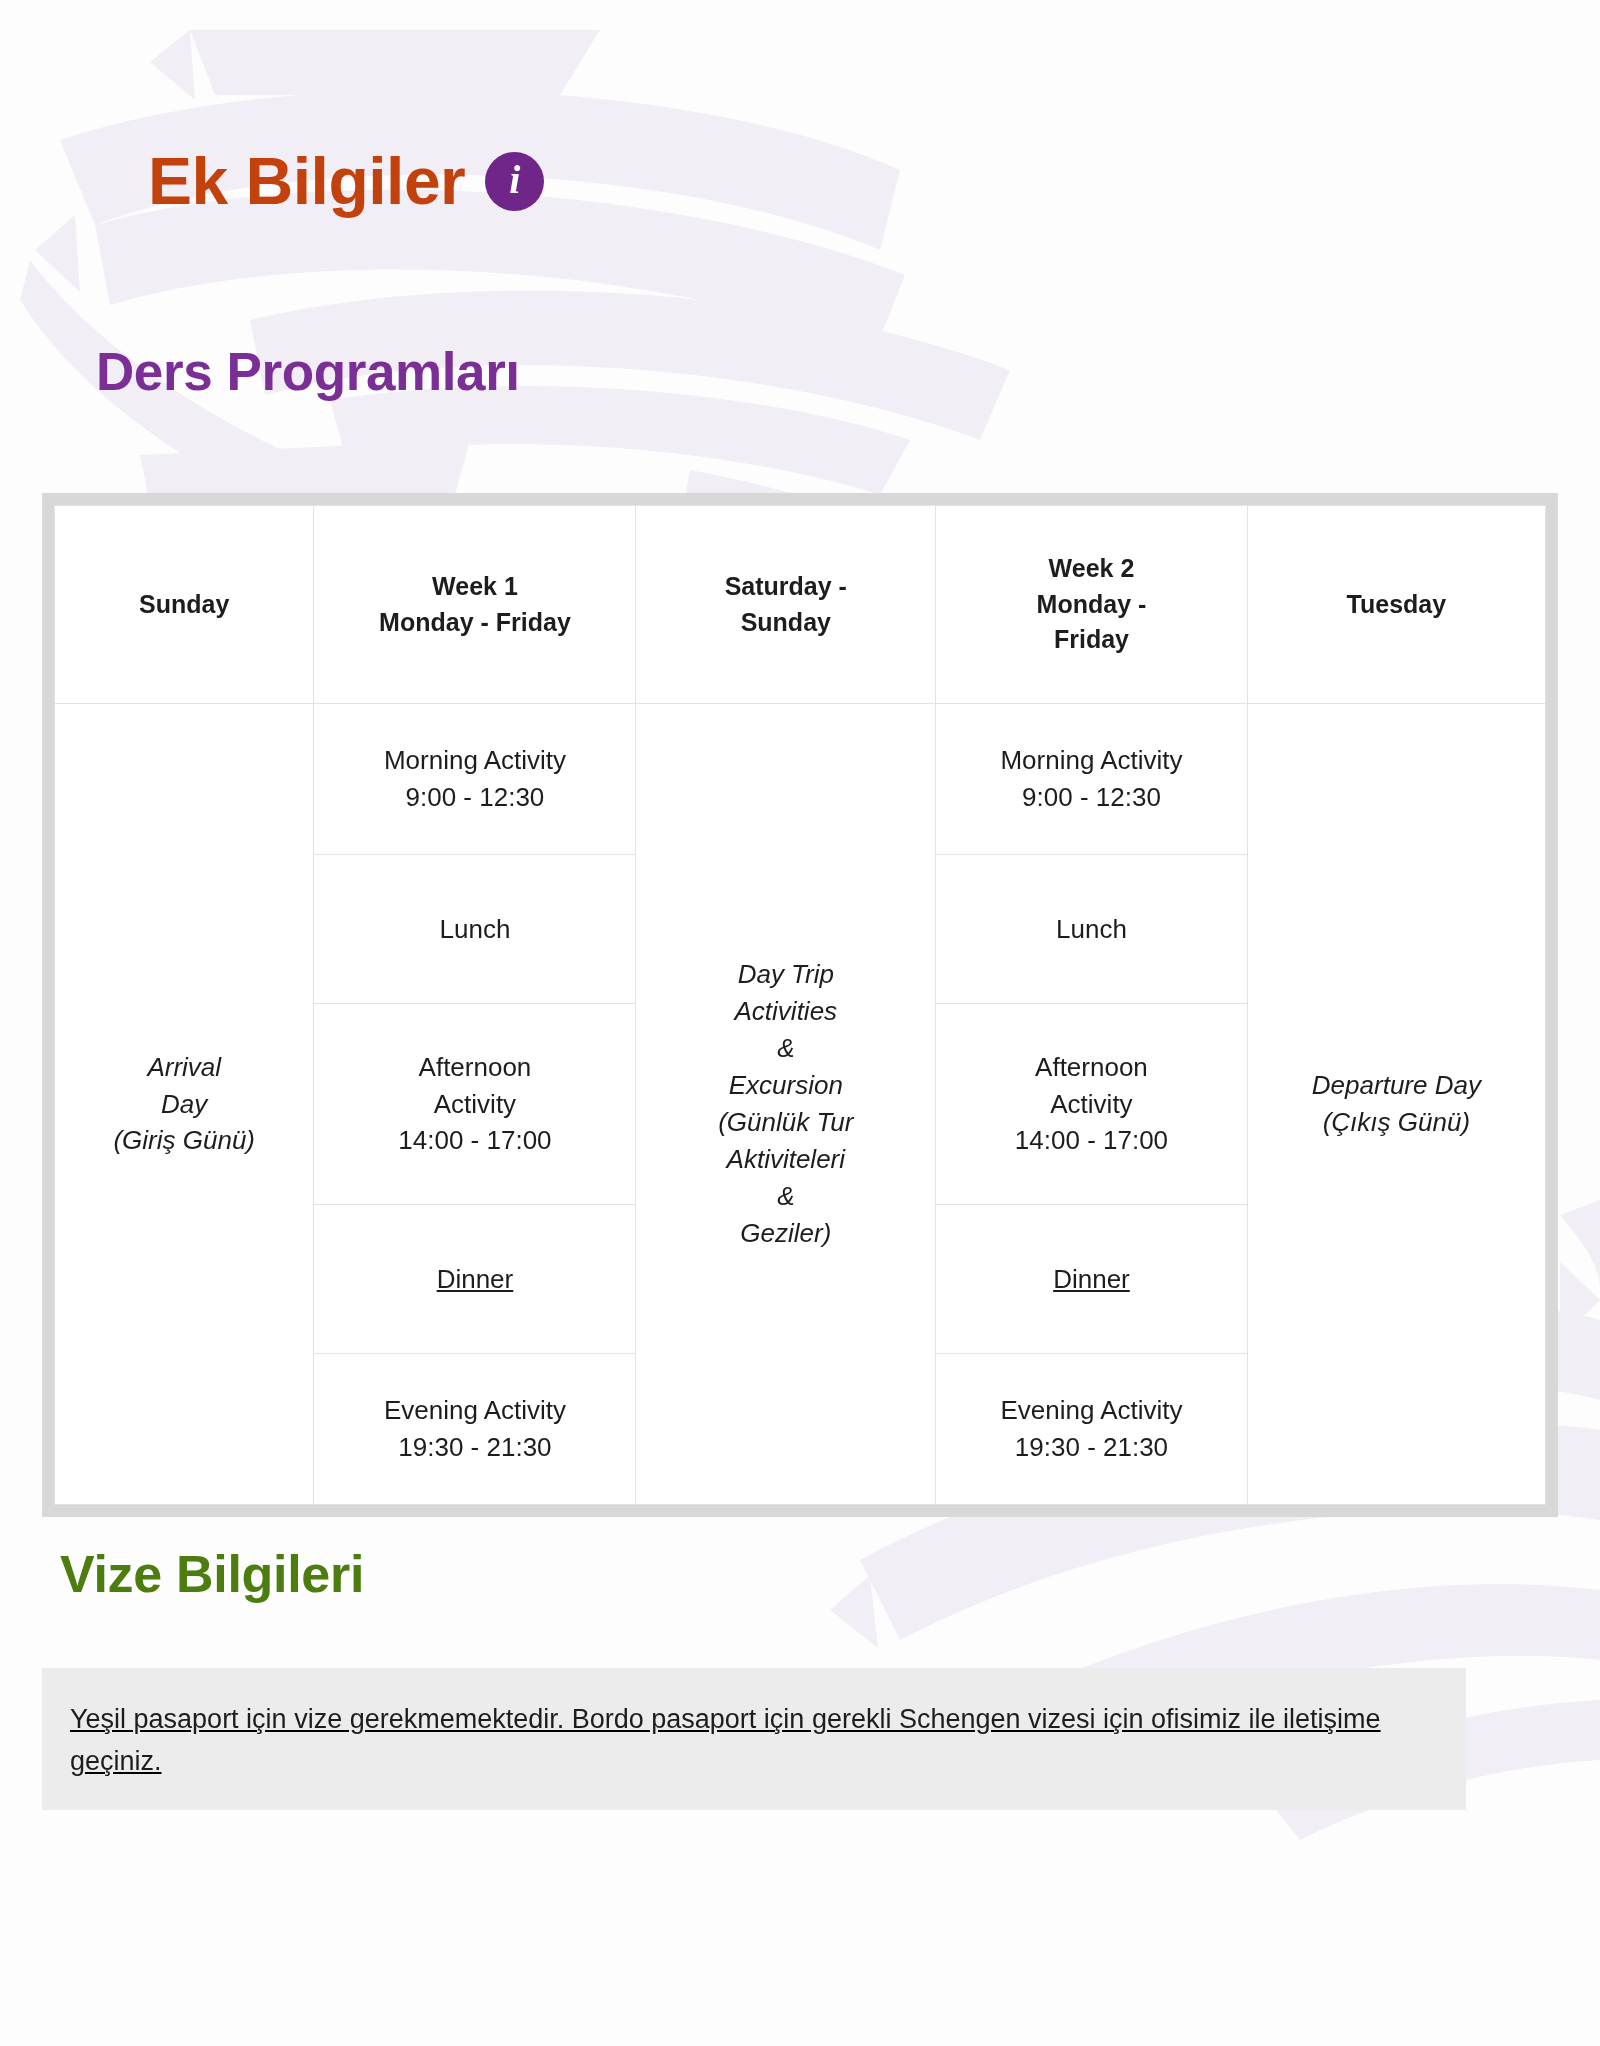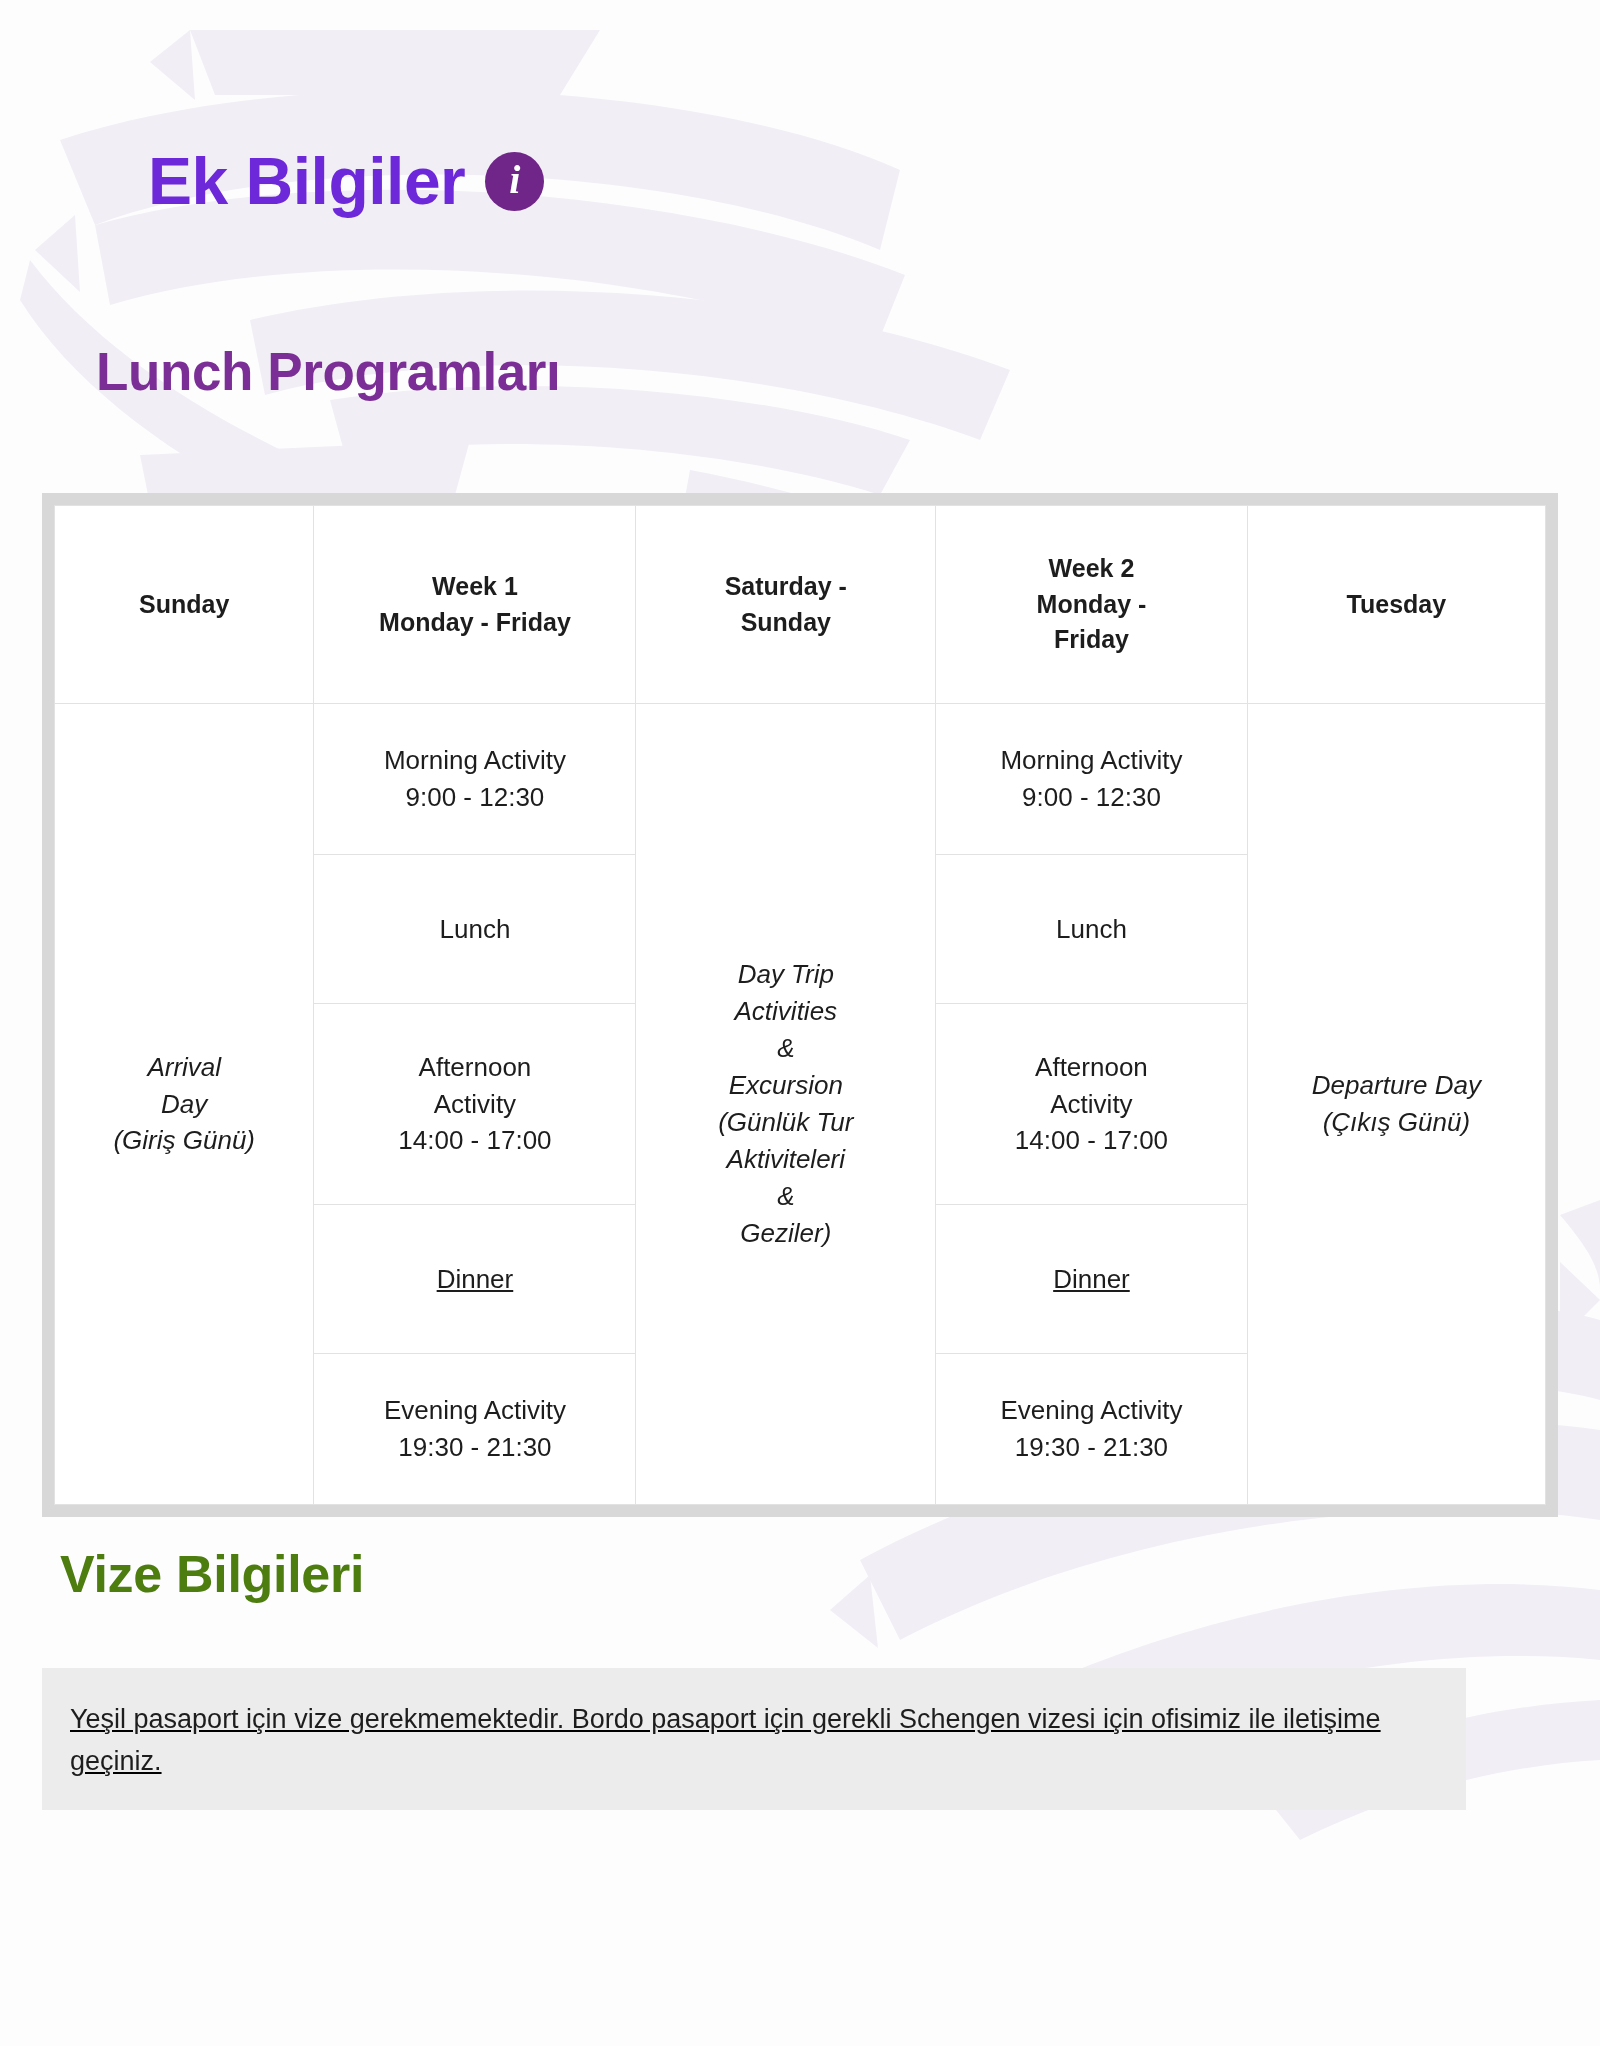--- a/index.html
+++ b/index.html
@@ -40,21 +40,21 @@
     position: absolute;
     left: 148px;
     top: 148px;
     display: flex;
     align-items: center;
     gap: 20px;
   }
   .title-main {
     font-size: 66px;
     font-weight: bold;
-    color: #6d28d9;
+    color: #c2410c;
     letter-spacing: -0.5px;
     line-height: 1;
     white-space: nowrap;
   }
   .info-badge {
     width: 59px;
     height: 59px;
     border-radius: 50%;
     background: #6f2688;
     display: flex;
@@ -192,21 +192,21 @@
 
 <div class="page">
 
   <div class="title-row">
     <div class="title-main">Ek Bilgiler</div>
     <div class="info-badge">
       <span>i</span>
     </div>
   </div>
 
-  <div class="subtitle">Lunch Programları</div>
+  <div class="subtitle">Ders Programları</div>
 
   <div class="table-frame">
     <table class="schedule">
       <colgroup>
         <col class="col-1">
           <col class="col-2">
           <col class="col-3">
           <col class="col-4">
           <col class="col-5">
       </colgroup>

